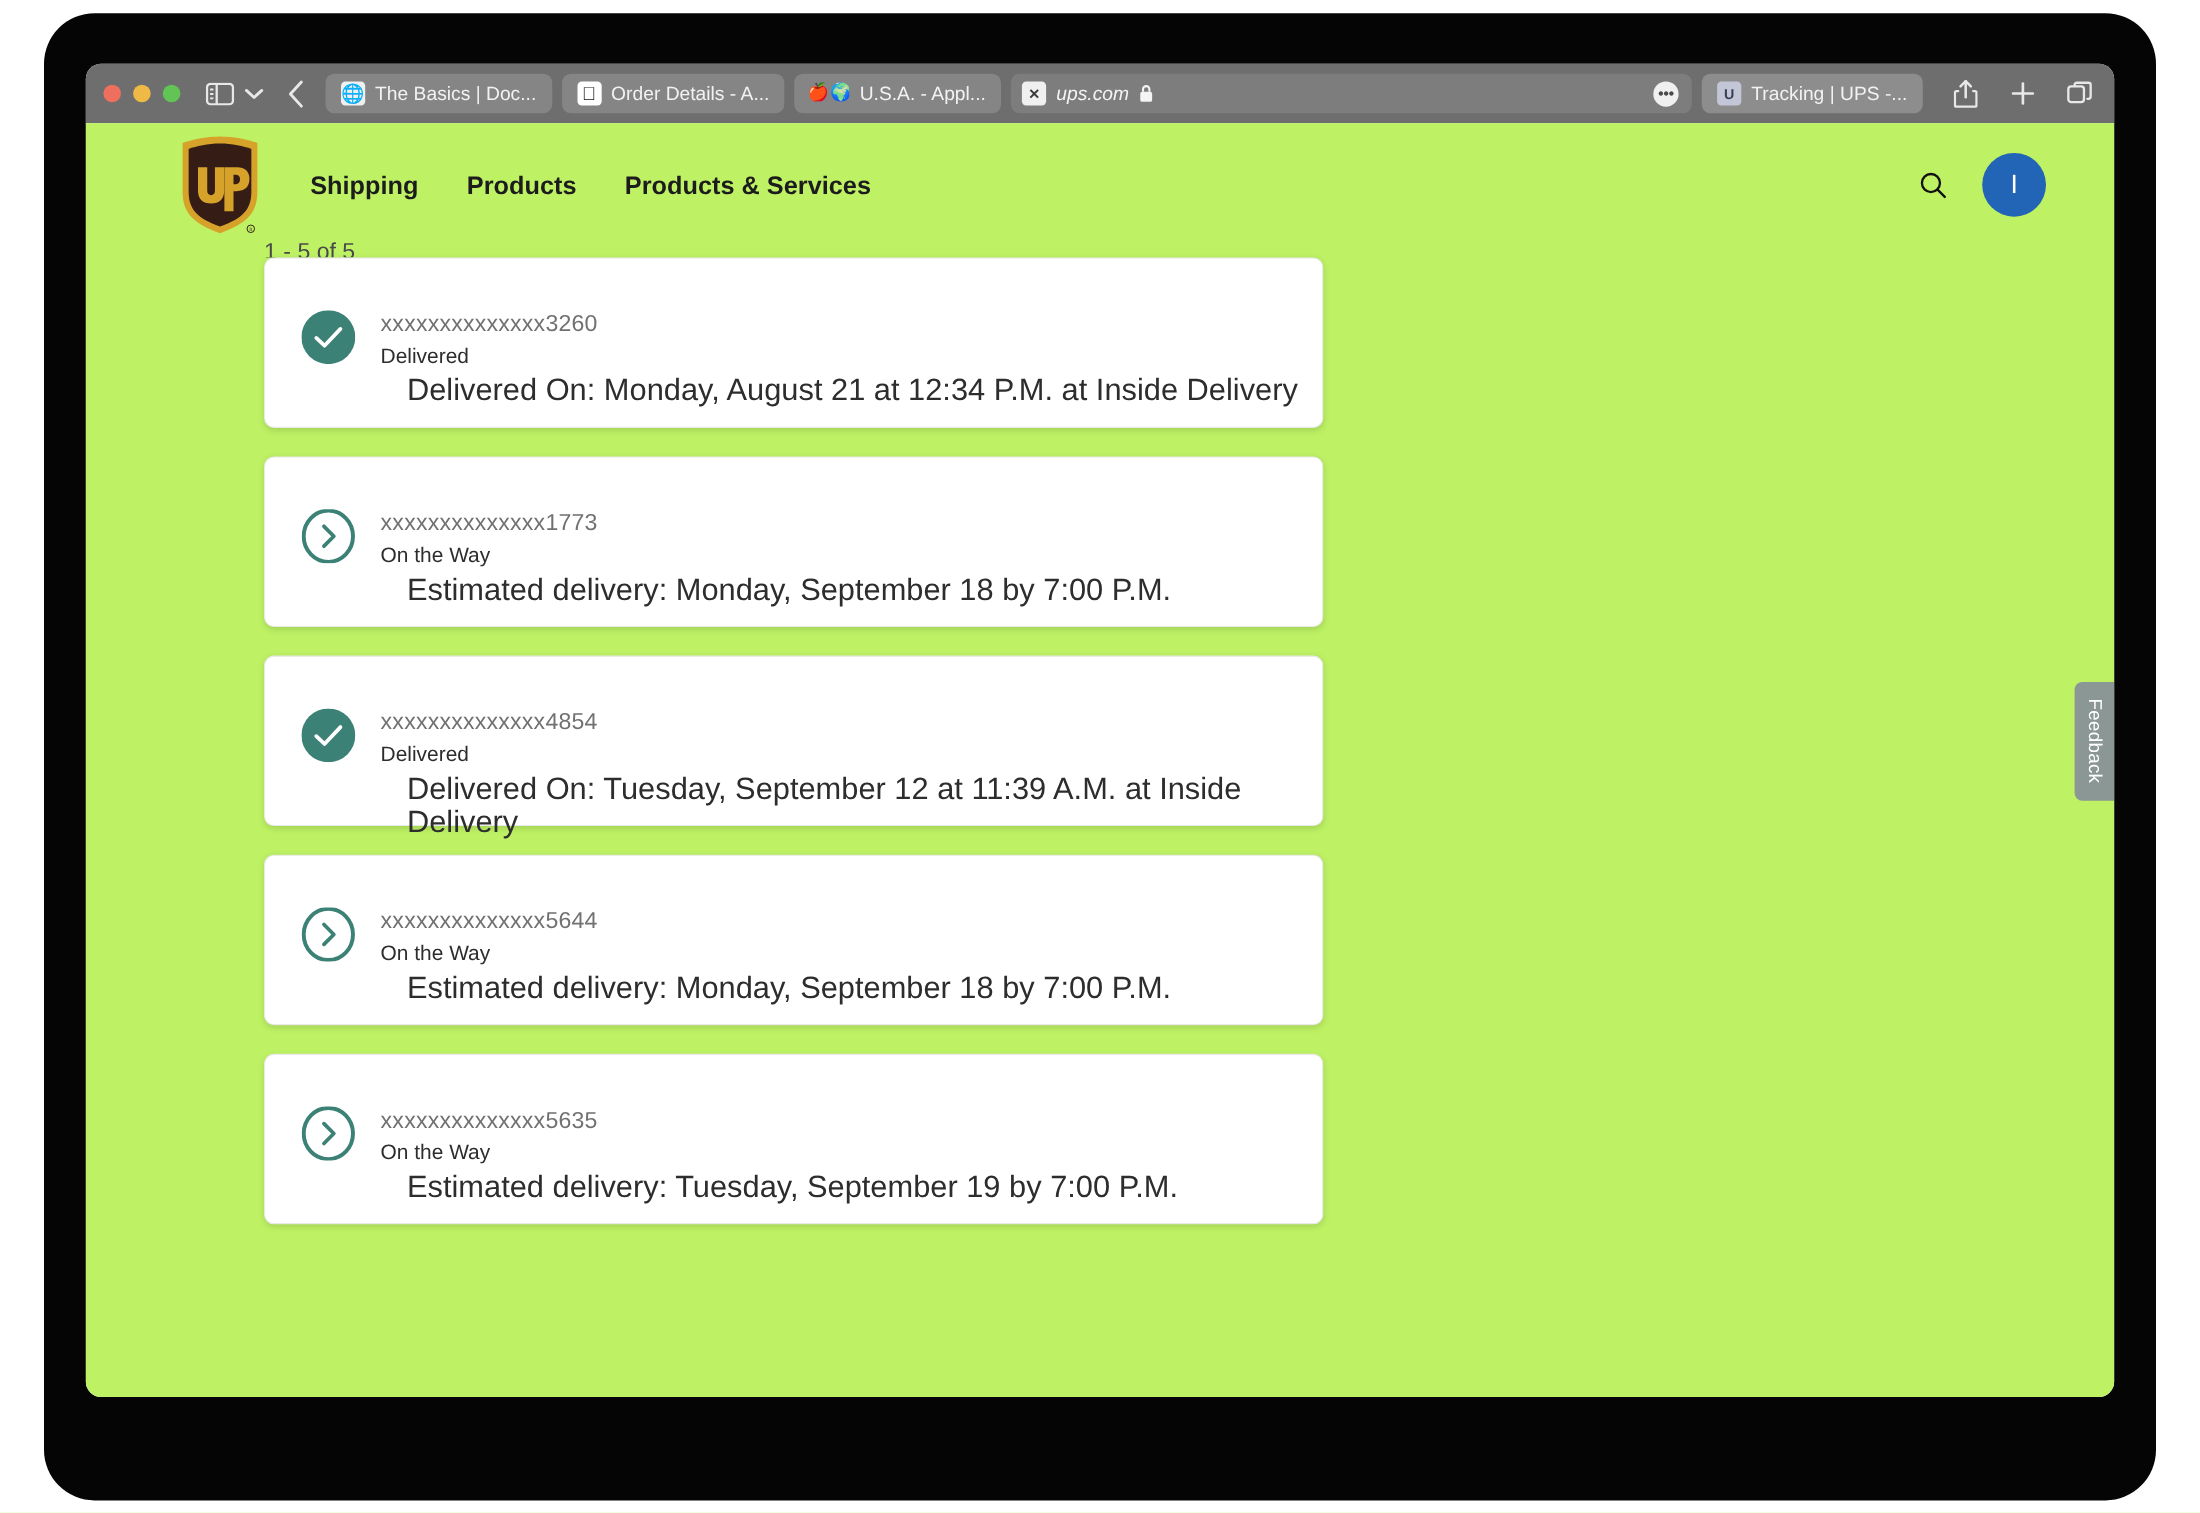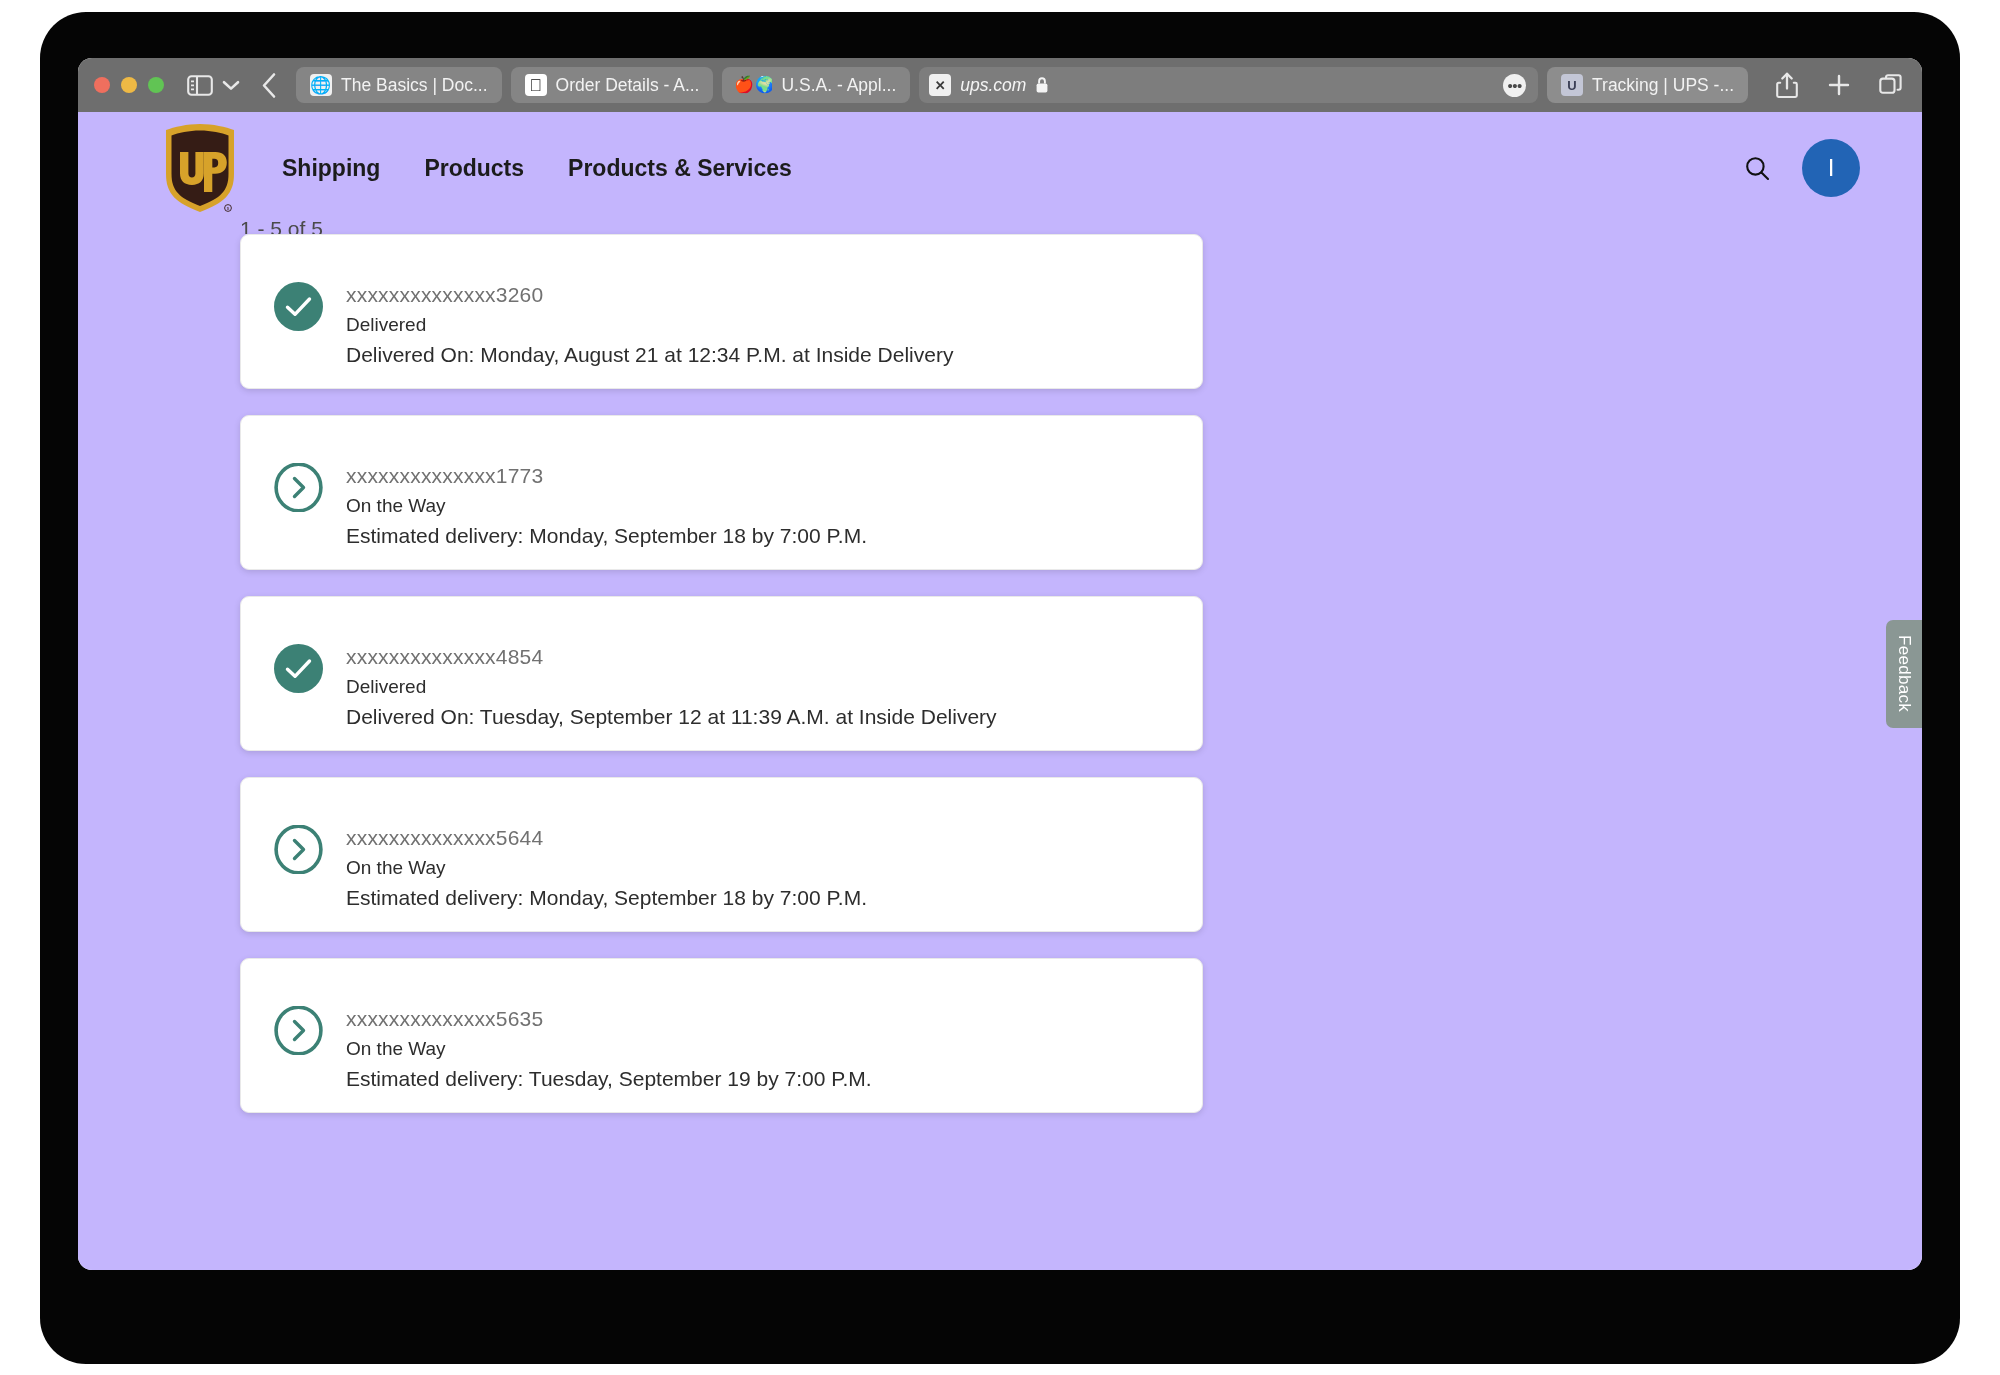--- a/index.html
+++ b/index.html
@@ -162,21 +162,21 @@
     align-items: center;
     gap: 26px;
     margin-left: 26px;
     flex: 0 0 auto;
   }
   .chrome-right .chrome-btn { width: 26px; height: 28px; }
 
   
   .page {
     flex: 1 1 auto;
-    background: #c4b5fd;
+    background: #bef264;
     position: relative;
     overflow: hidden;
   }
 
   .site-header {
     display: flex;
     align-items: center;
     height: 112px;
     padding: 0 62px 0 82px;
   }
@@ -273,23 +273,24 @@
     color: #717171;
     line-height: 30px;
     letter-spacing: 0.2px;
   }
   .status-label {
     font-size: 19px;
     color: #2d2d2d;
     line-height: 30px;
   }
   .status-detail {
-    font-size: 21px;
+    font-size: 28px;
     color: #2d2d2d;
     line-height: 30px;
+    margin-left: 24px;
   }
 
   
   .feedback-tab {
     position: absolute;
     right: 0;
     top: 508px;
     width: 36px;
     height: 108px;
     background: #8a9794;

